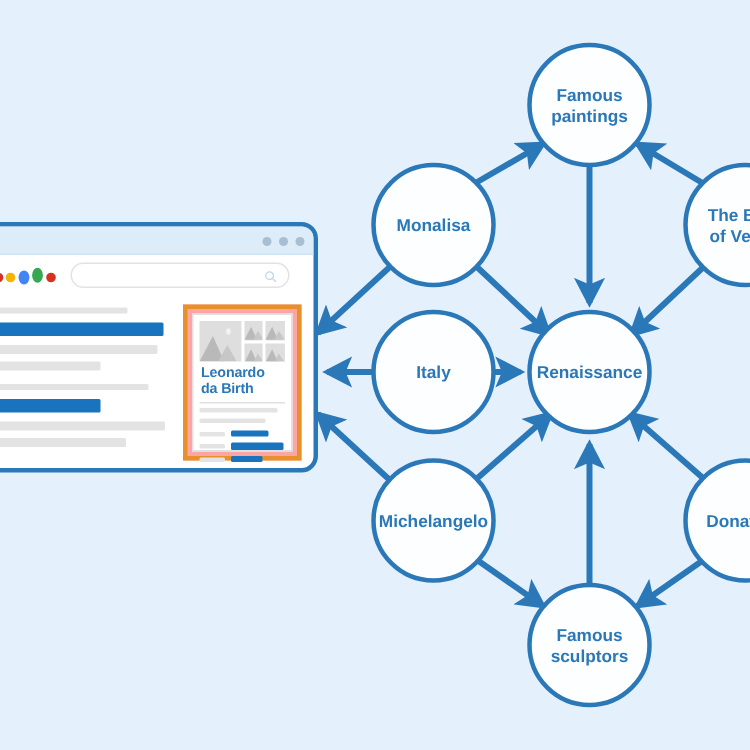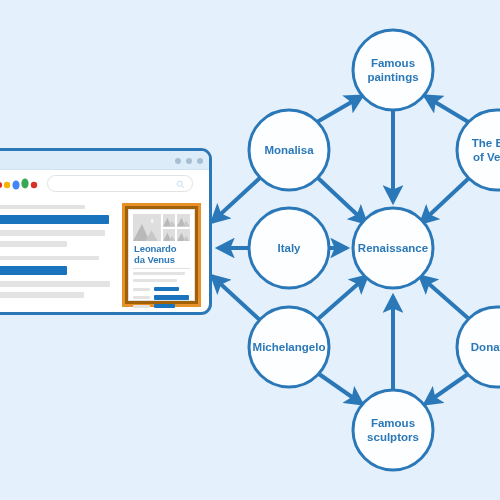--- a/index.html
+++ b/index.html
@@ -68,21 +68,21 @@
     position:absolute;left:0;top:52px;width:139px;bottom:8px;
   }
   .bar{position:absolute;border-radius:1px;}
   .bar.grey{background:#e3e3e3;}
   .bar.blue{background:#1a73bd;}
 
   
   #kcard{
     position:absolute;left:141px;top:52px;width:79px;height:104px;
     border:3px solid #e8912a;
-    background:#a16207;
+    background:#fca5a5;
     box-sizing:border-box;
   }
   #kcard-inner{
     position:absolute;inset:3px;
     border:1px solid #e0e0e0;
     background:#fff;
     box-sizing:border-box;
   }
   #kthumbs{
     position:absolute;left:4px;top:4px;right:4px;height:27px;
@@ -273,21 +273,21 @@
                 <rect width="20" height="13" fill="#dedede"></rect>
                 <path d="M0,13 L7,4 L13,13 Z" fill="#b9b9b9"></path>
                 <path d="M9,13 L14,7 L20,13 Z" fill="#c7c7c7"></path>
               </svg>
             </div>
           </div>
         </div>
 
         <div id="ktitle">
           <div class="nowrap">Leonardo</div>
-          <div class="nowrap">da Venus</div>
+          <div class="nowrap">da Birth</div>
         </div>
 
         <div id="kdiv"></div>
 
         <div id="klines">
           <div class="bar grey" style="left:0;top:0px;width:92%;height:3px;"></div>
           <div class="bar grey" style="left:0;top:7px;width:78%;height:3px;"></div>
           <div class="bar grey" style="left:0;top:16px;width:30%;height:3px;"></div>
           <div class="bar blue" style="left:36%;top:15px;width:45%;height:4px;"></div>
           <div class="bar grey" style="left:0;top:24px;width:30%;height:3px;"></div>

